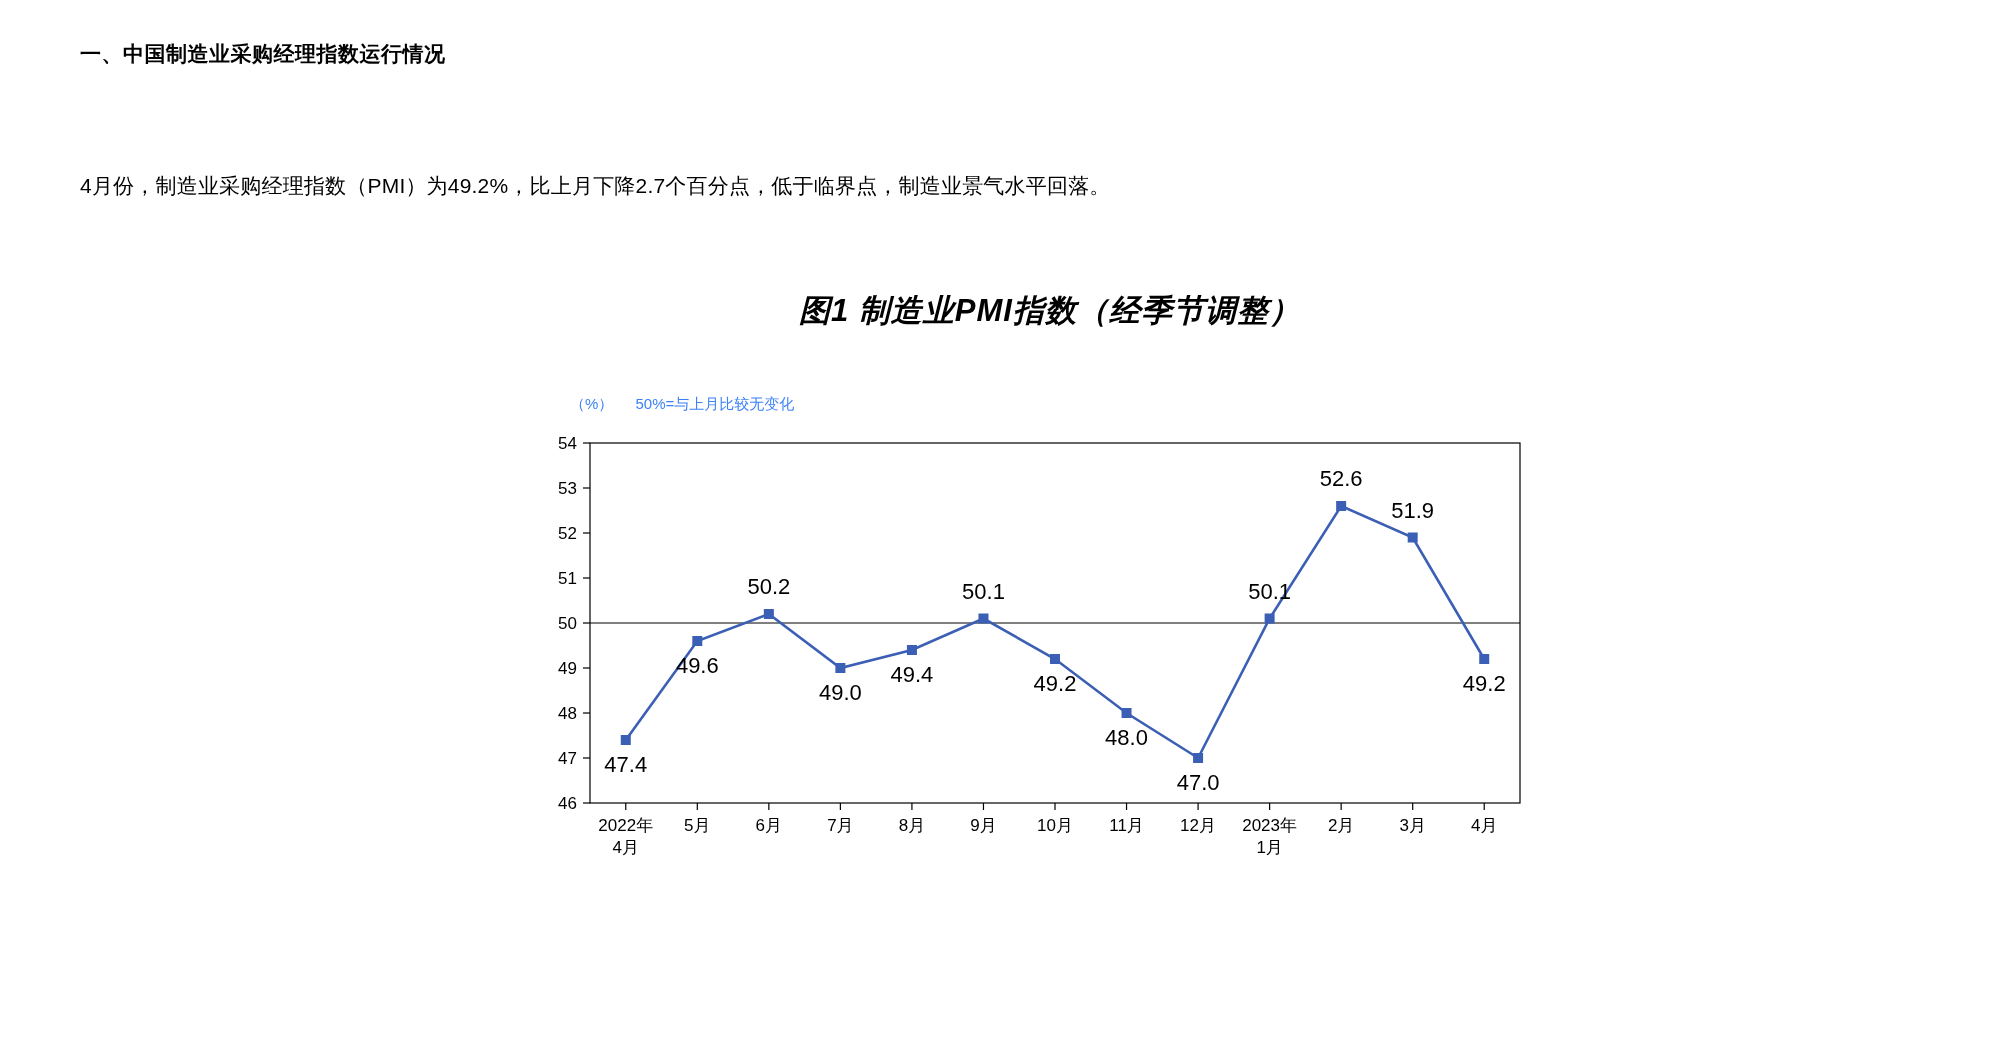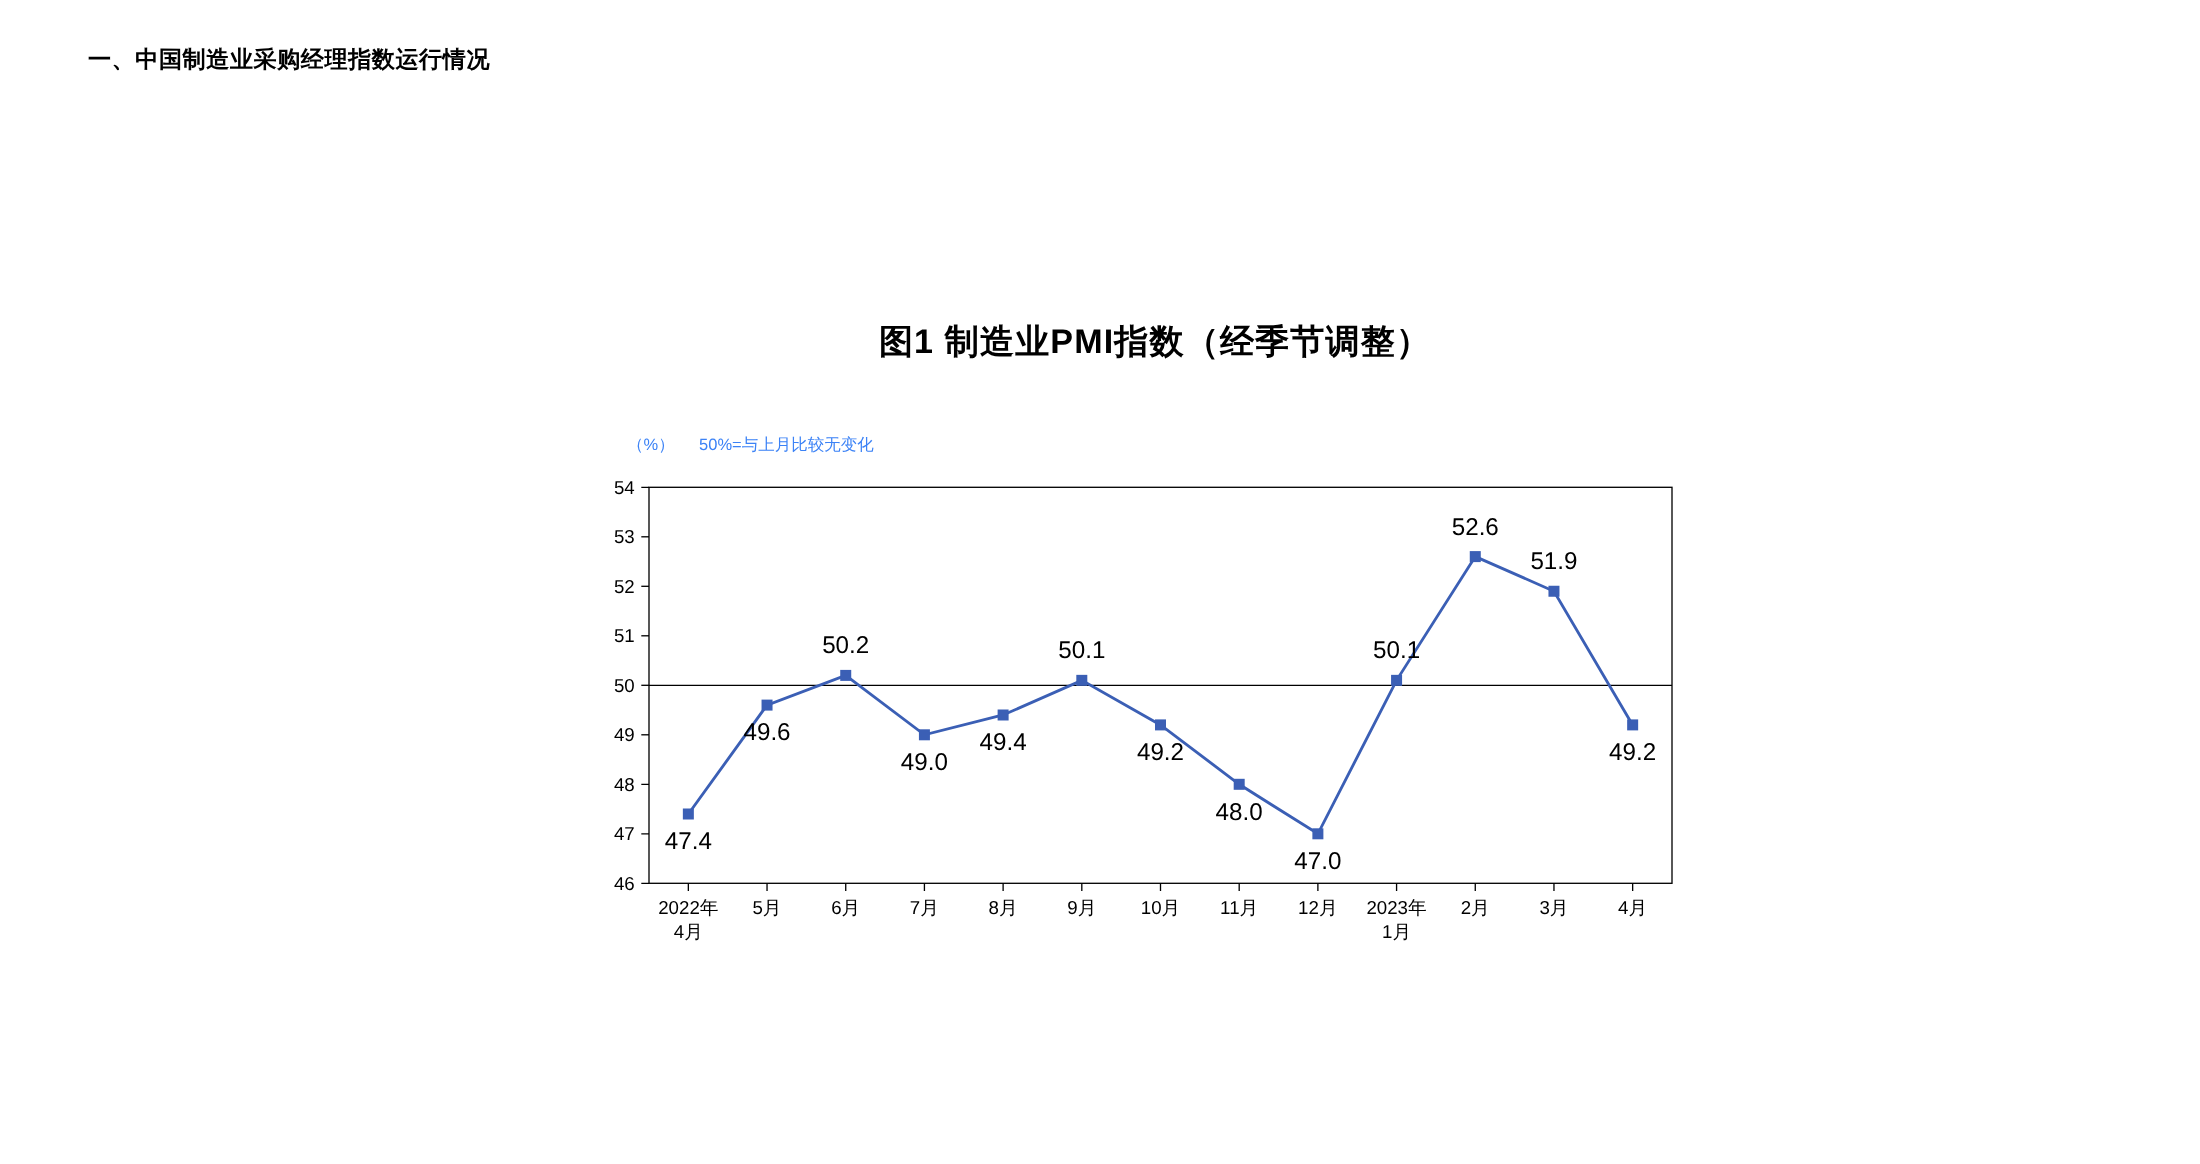--- a/index.html
+++ b/index.html
@@ -47,20 +47,21 @@
   .figure-title {
     position: absolute;
     left: 0;
     top: 0;
     width: 1060px;
     text-align: center;
     font-size: 31px;
     font-weight: bold;
     color: #000;
     letter-spacing: 1px;
+    font-style: italic;
   }
   .axis-note {
     position: absolute;
     left: 50px;
     top: 105px;
     font-size: 15px;
     color: #3b82f6;
     white-space: nowrap;
   }
   .axis-note .unit { margin-right: 18px; }
@@ -75,20 +76,21 @@
     display: block;
   }
 </style>
 </head>
 <body>
 
 <div class="page">
 
   <div class="section-heading">一、中国制造业采购经理指数运行情况</div>
 
+  <div class="body-paragraph">4月份，制造业采购经理指数（PMI）为49.2%，比上月下降2.7个百分点，低于临界点，制造业景气水平回落。</div>
 
   <div class="figure">
 
     <div class="figure-title">图1  制造业PMI指数（经季节调整）</div>
 
     <div class="axis-note">
       <span class="unit">（%）</span>
       <span>50%=与上月比较无变化</span>
     </div>
 

